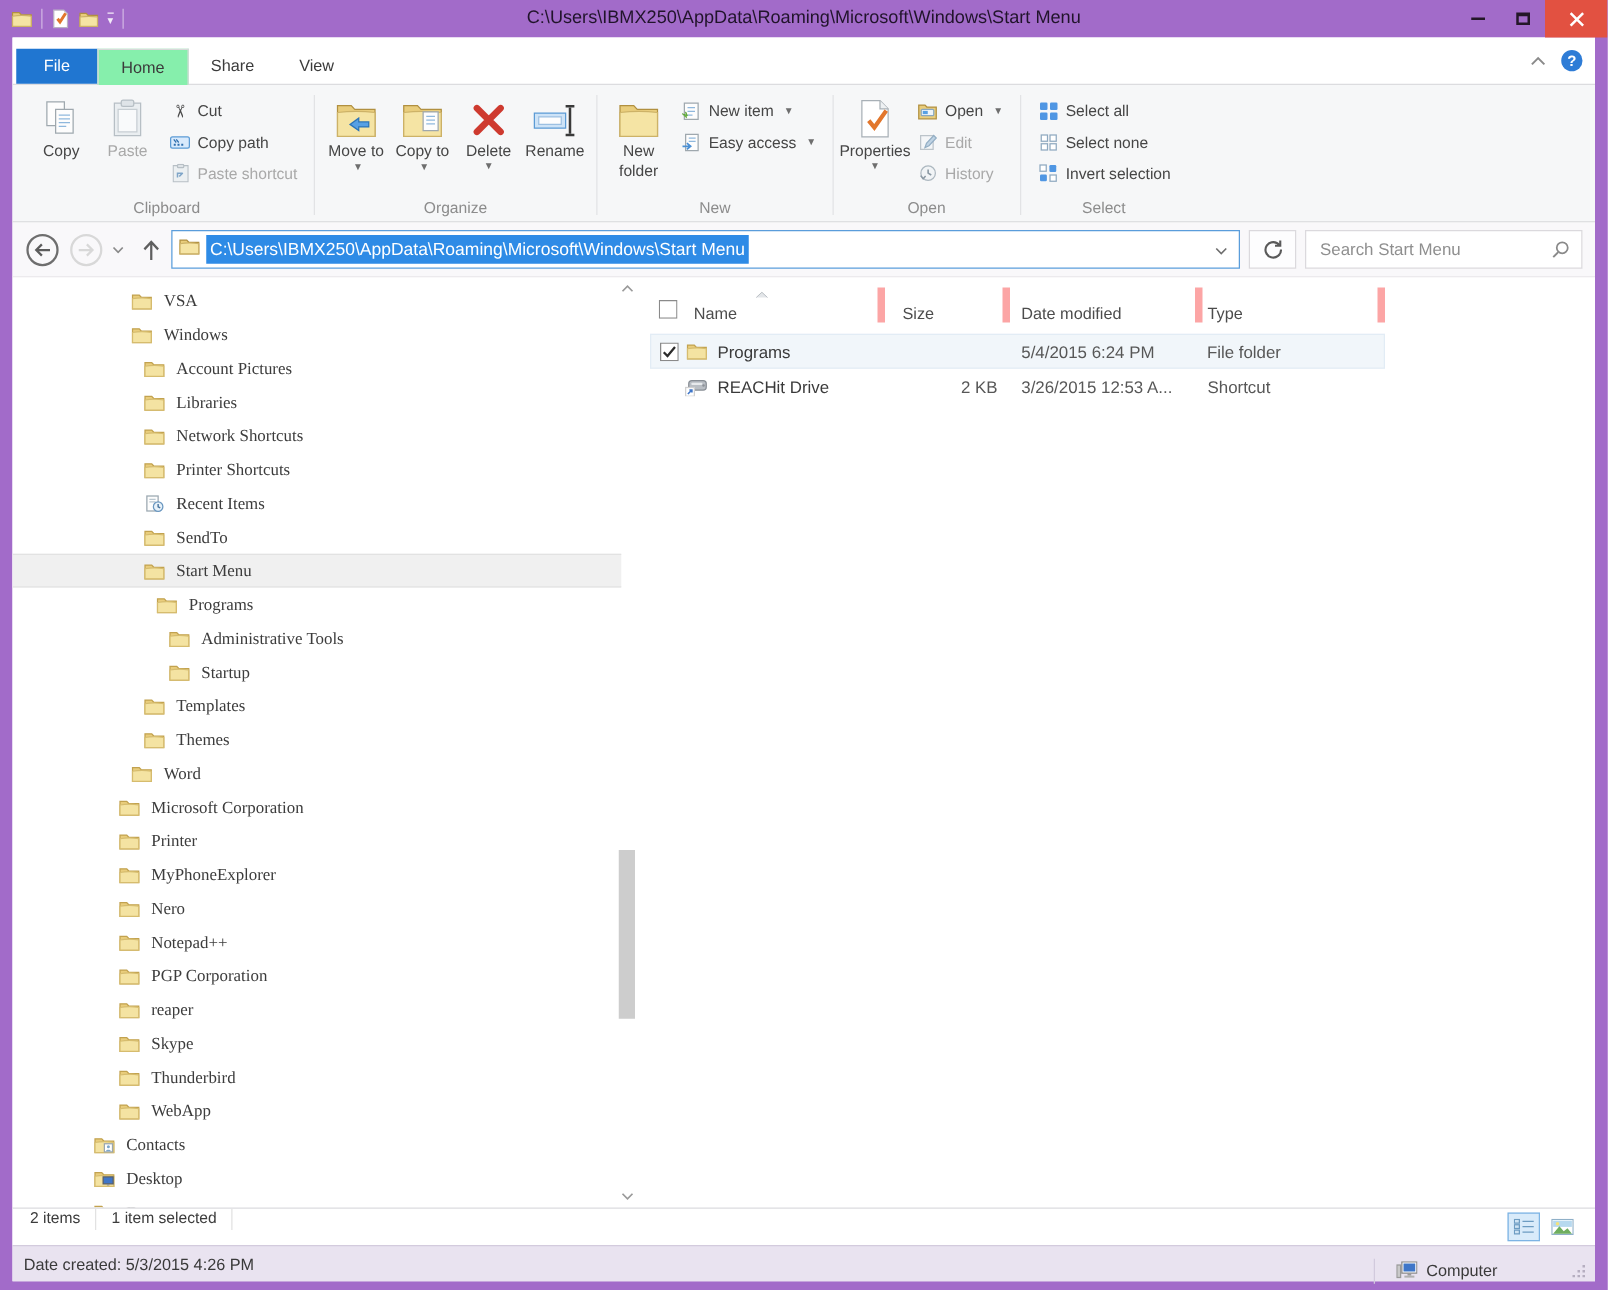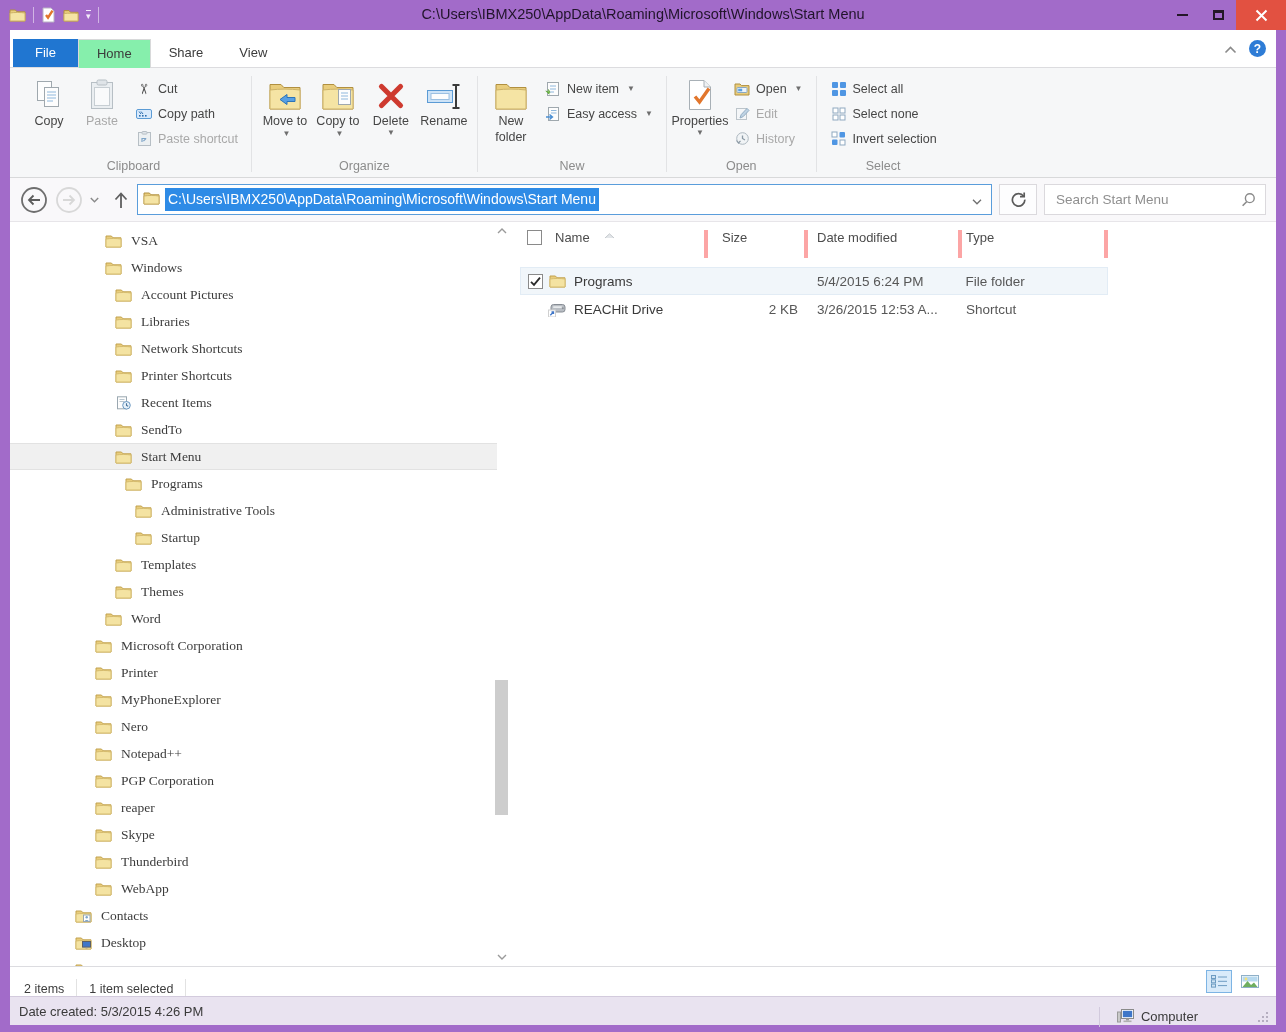--- a/index.html
+++ b/index.html
@@ -73,39 +73,39 @@
     width:calc(100% - 13px);}
   .tree-row.selected{background:#f0f0f0;border-top:1px solid #e2e2e2;border-bottom:1px solid #e2e2e2;}
   .tree-icon{display:flex;align-items:center;flex:none;}
   .tree-label{margin-left:9px;white-space:nowrap;}
   .tree-scrollbar{position:absolute;top:0;right:0;width:17px;height:100%;}
   .sb-arrow{position:absolute;left:0;width:17px;height:14px;display:flex;align-items:center;justify-content:center;}
   .sb-thumb{position:absolute;left:2px;width:13px;background:#cdcdcd;}
 
   .file-pane{flex:1;padding:8px 0 0 10px;position:relative;}
   .file-header{display:flex;height:28px;align-items:center;font-size:13px;color:#4c4c4c;position:relative;}
-  .hcol{height:28px;display:flex;align-items:flex-start;border-right:4px solid #fca5a5;position:relative;}
+  .hcol{height:28px;display:flex;align-items:flex-end;border-right:6px solid #fca5a5;position:relative;}
   .hcol.name{width:188px;padding-left:7px;gap:13px;}
   .hcol.size{width:100px;padding-left:14px;}
   .hcol.date{width:154px;padding-left:9px;}
   .hcol.type{width:146px;padding-left:4px;}
   .sort-arrow{position:absolute;top:-3px;left:84px;}
   .file-rows{margin-top:9px;}
   .frow{display:flex;height:28px;align-items:center;font-size:13.5px;color:#575757;width:588px;}
   .frow.selected{background:#f1f6fa;border:1px solid #e2ecf5;}
   .fcell{display:flex;align-items:center;height:100%;}
   .fc-check{width:28px;padding-left:7px;}
   .fc-name{width:160px;gap:8px;color:#3a3a3a;}
   .fc-size{width:100px;justify-content:flex-end;padding-right:10px;}
   .fc-date{width:154px;padding-left:9px;}
   .fc-type{width:146px;padding-left:4px;}
 
   
   .statusbar{height:30px;background:#fff;border-top:1px solid #dcdce0;display:flex;
-    align-items:flex-end;padding-left:14px;font-size:12.5px;color:#3c3c3c;gap:12px;position:relative;}
+    align-items:flex-start;padding-left:14px;font-size:12.5px;color:#3c3c3c;gap:12px;position:relative;}
   .st-sep{width:1px;height:17px;background:#e2e2e2;}
   .view-btns{position:absolute;right:13px;top:3px;display:flex;gap:5px;}
   .vbtn{width:26px;height:23px;display:flex;align-items:center;justify-content:center;}
   .vbtn.active{background:#d9ebfa;border:1px solid #7db4e4;}
   .infobar{height:29px;background:#e9e3f0;border-top:1px solid #d3cbdd;display:flex;
     align-items:center;padding:0 8px 0 9px;font-size:13px;color:#3a3a3a;}
   .infobar-right{margin-left:auto;display:flex;align-items:center;gap:7px;margin-top:11px;}
   .info-sep{width:1px;height:20px;background:#d2cadd;margin-right:10px;}
   .grip{margin-left:52px;display:flex;align-items:flex-end;}
 </style>

